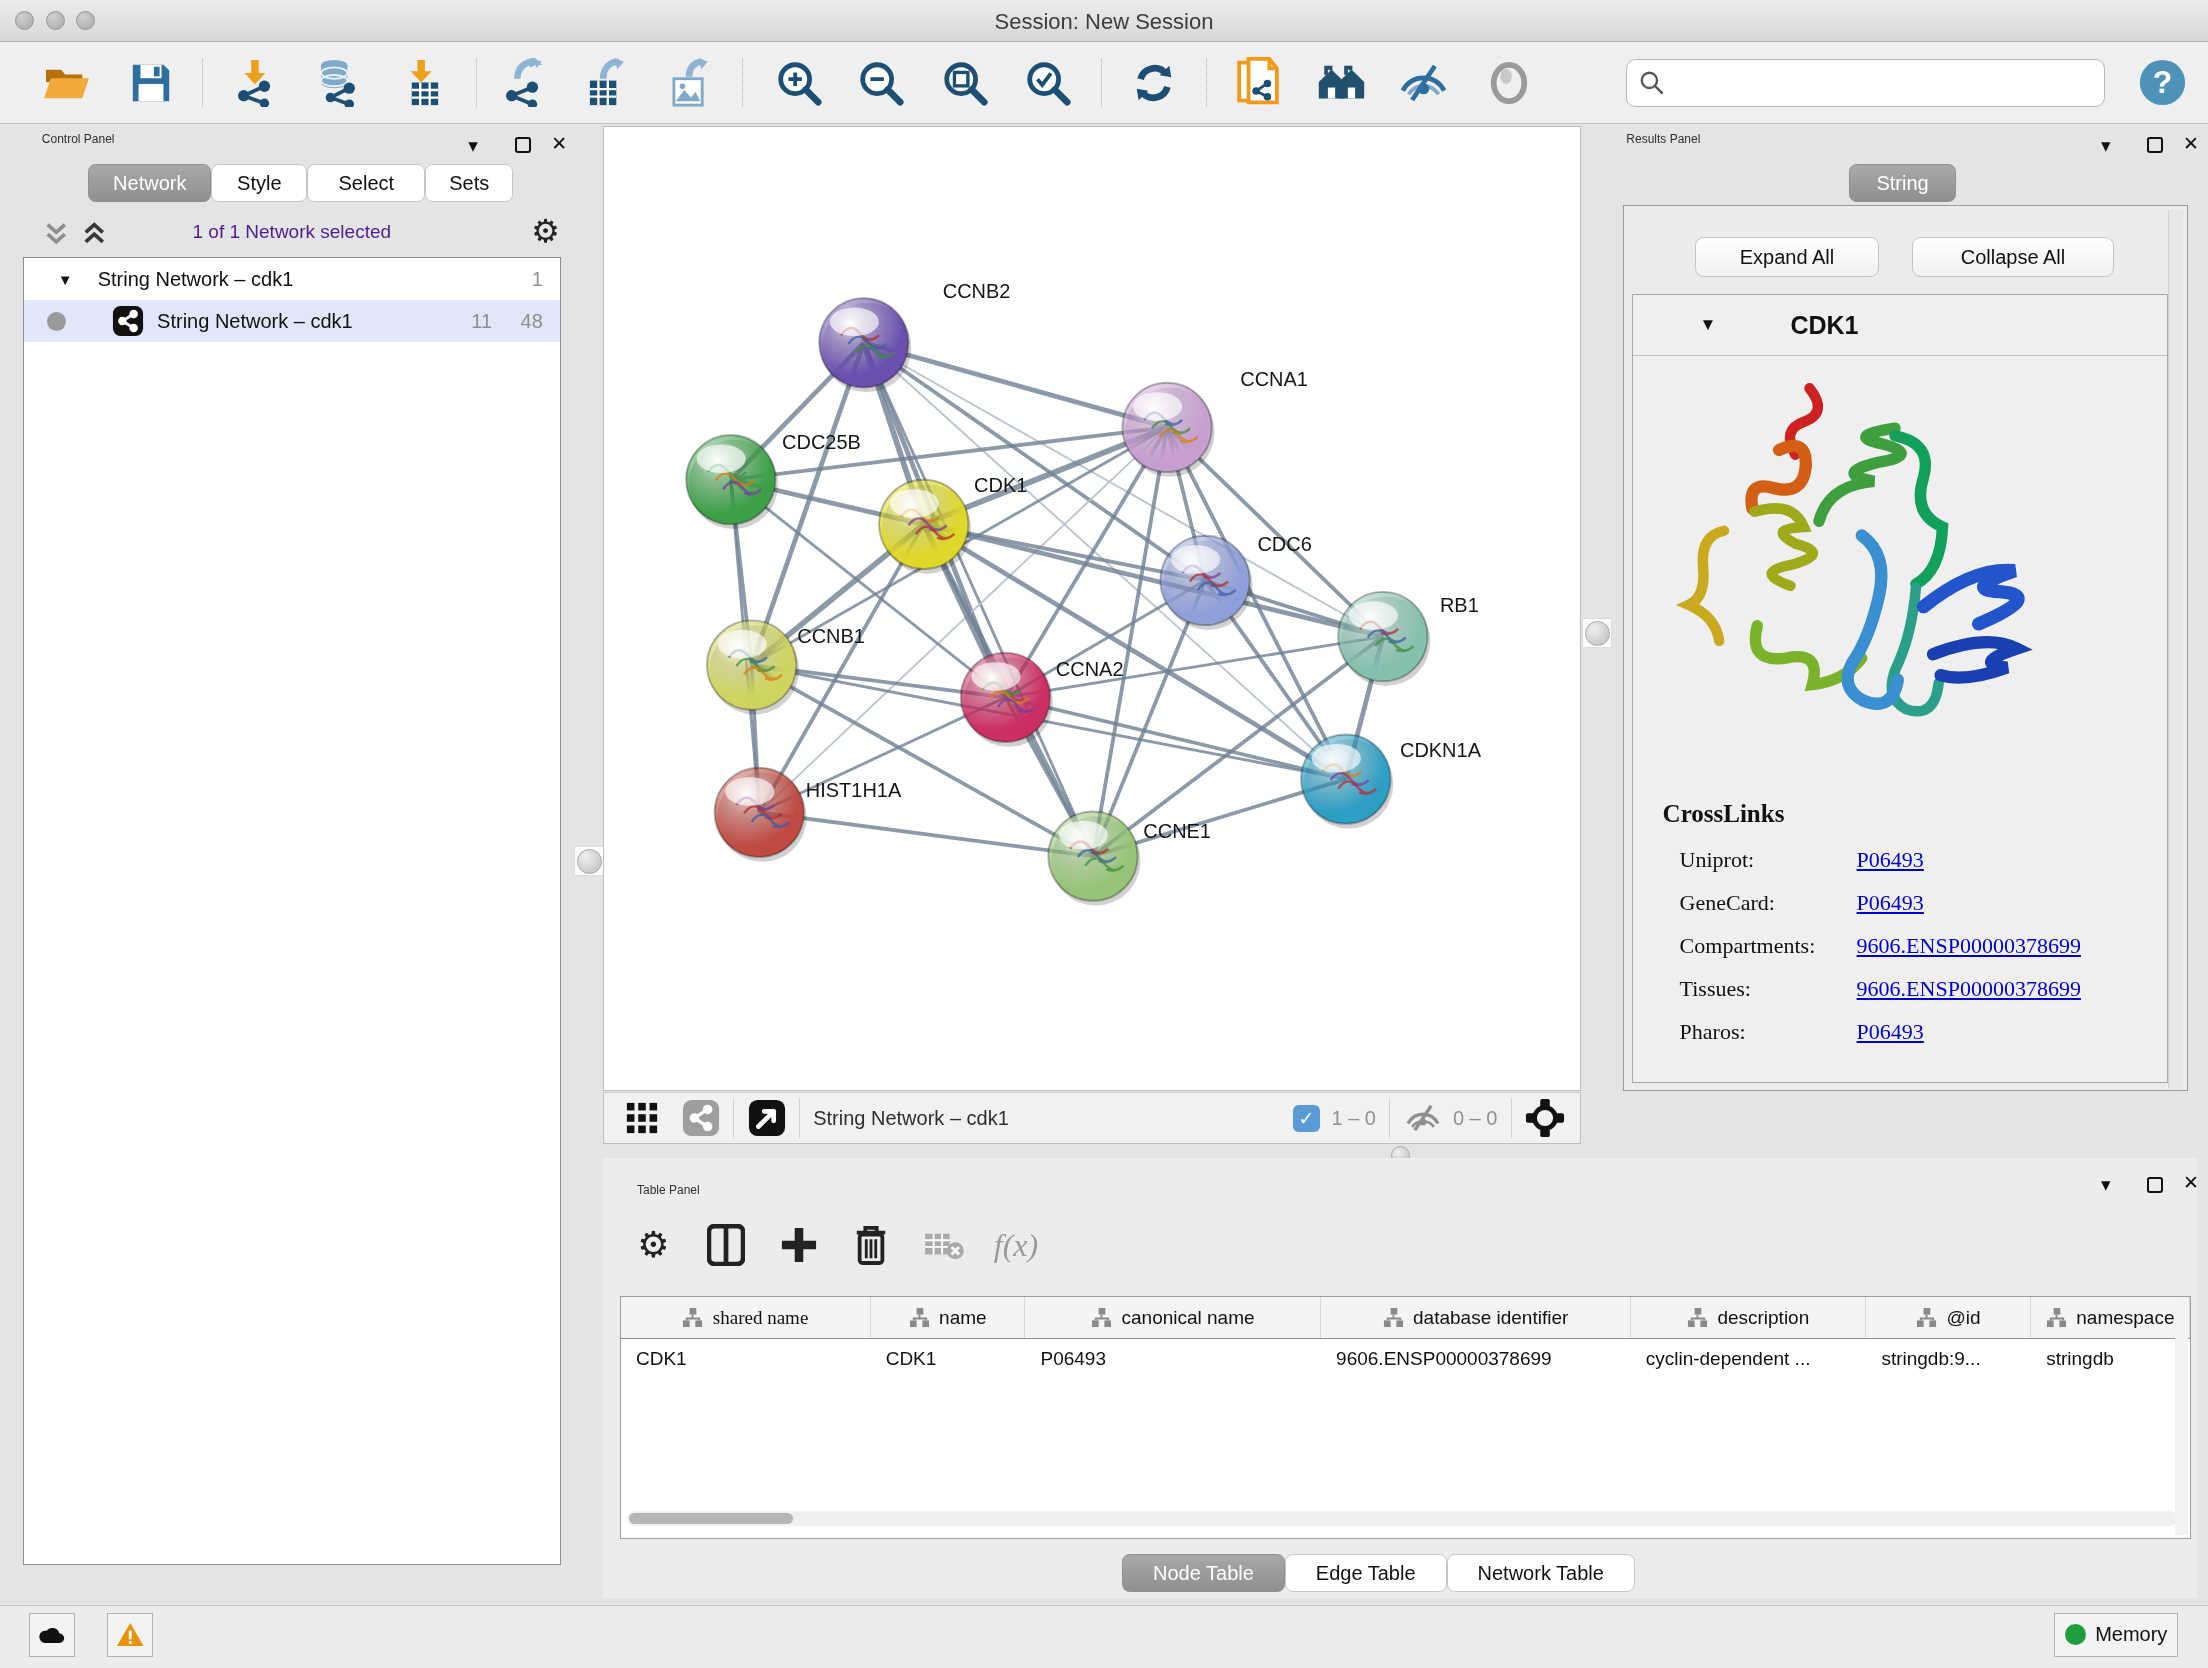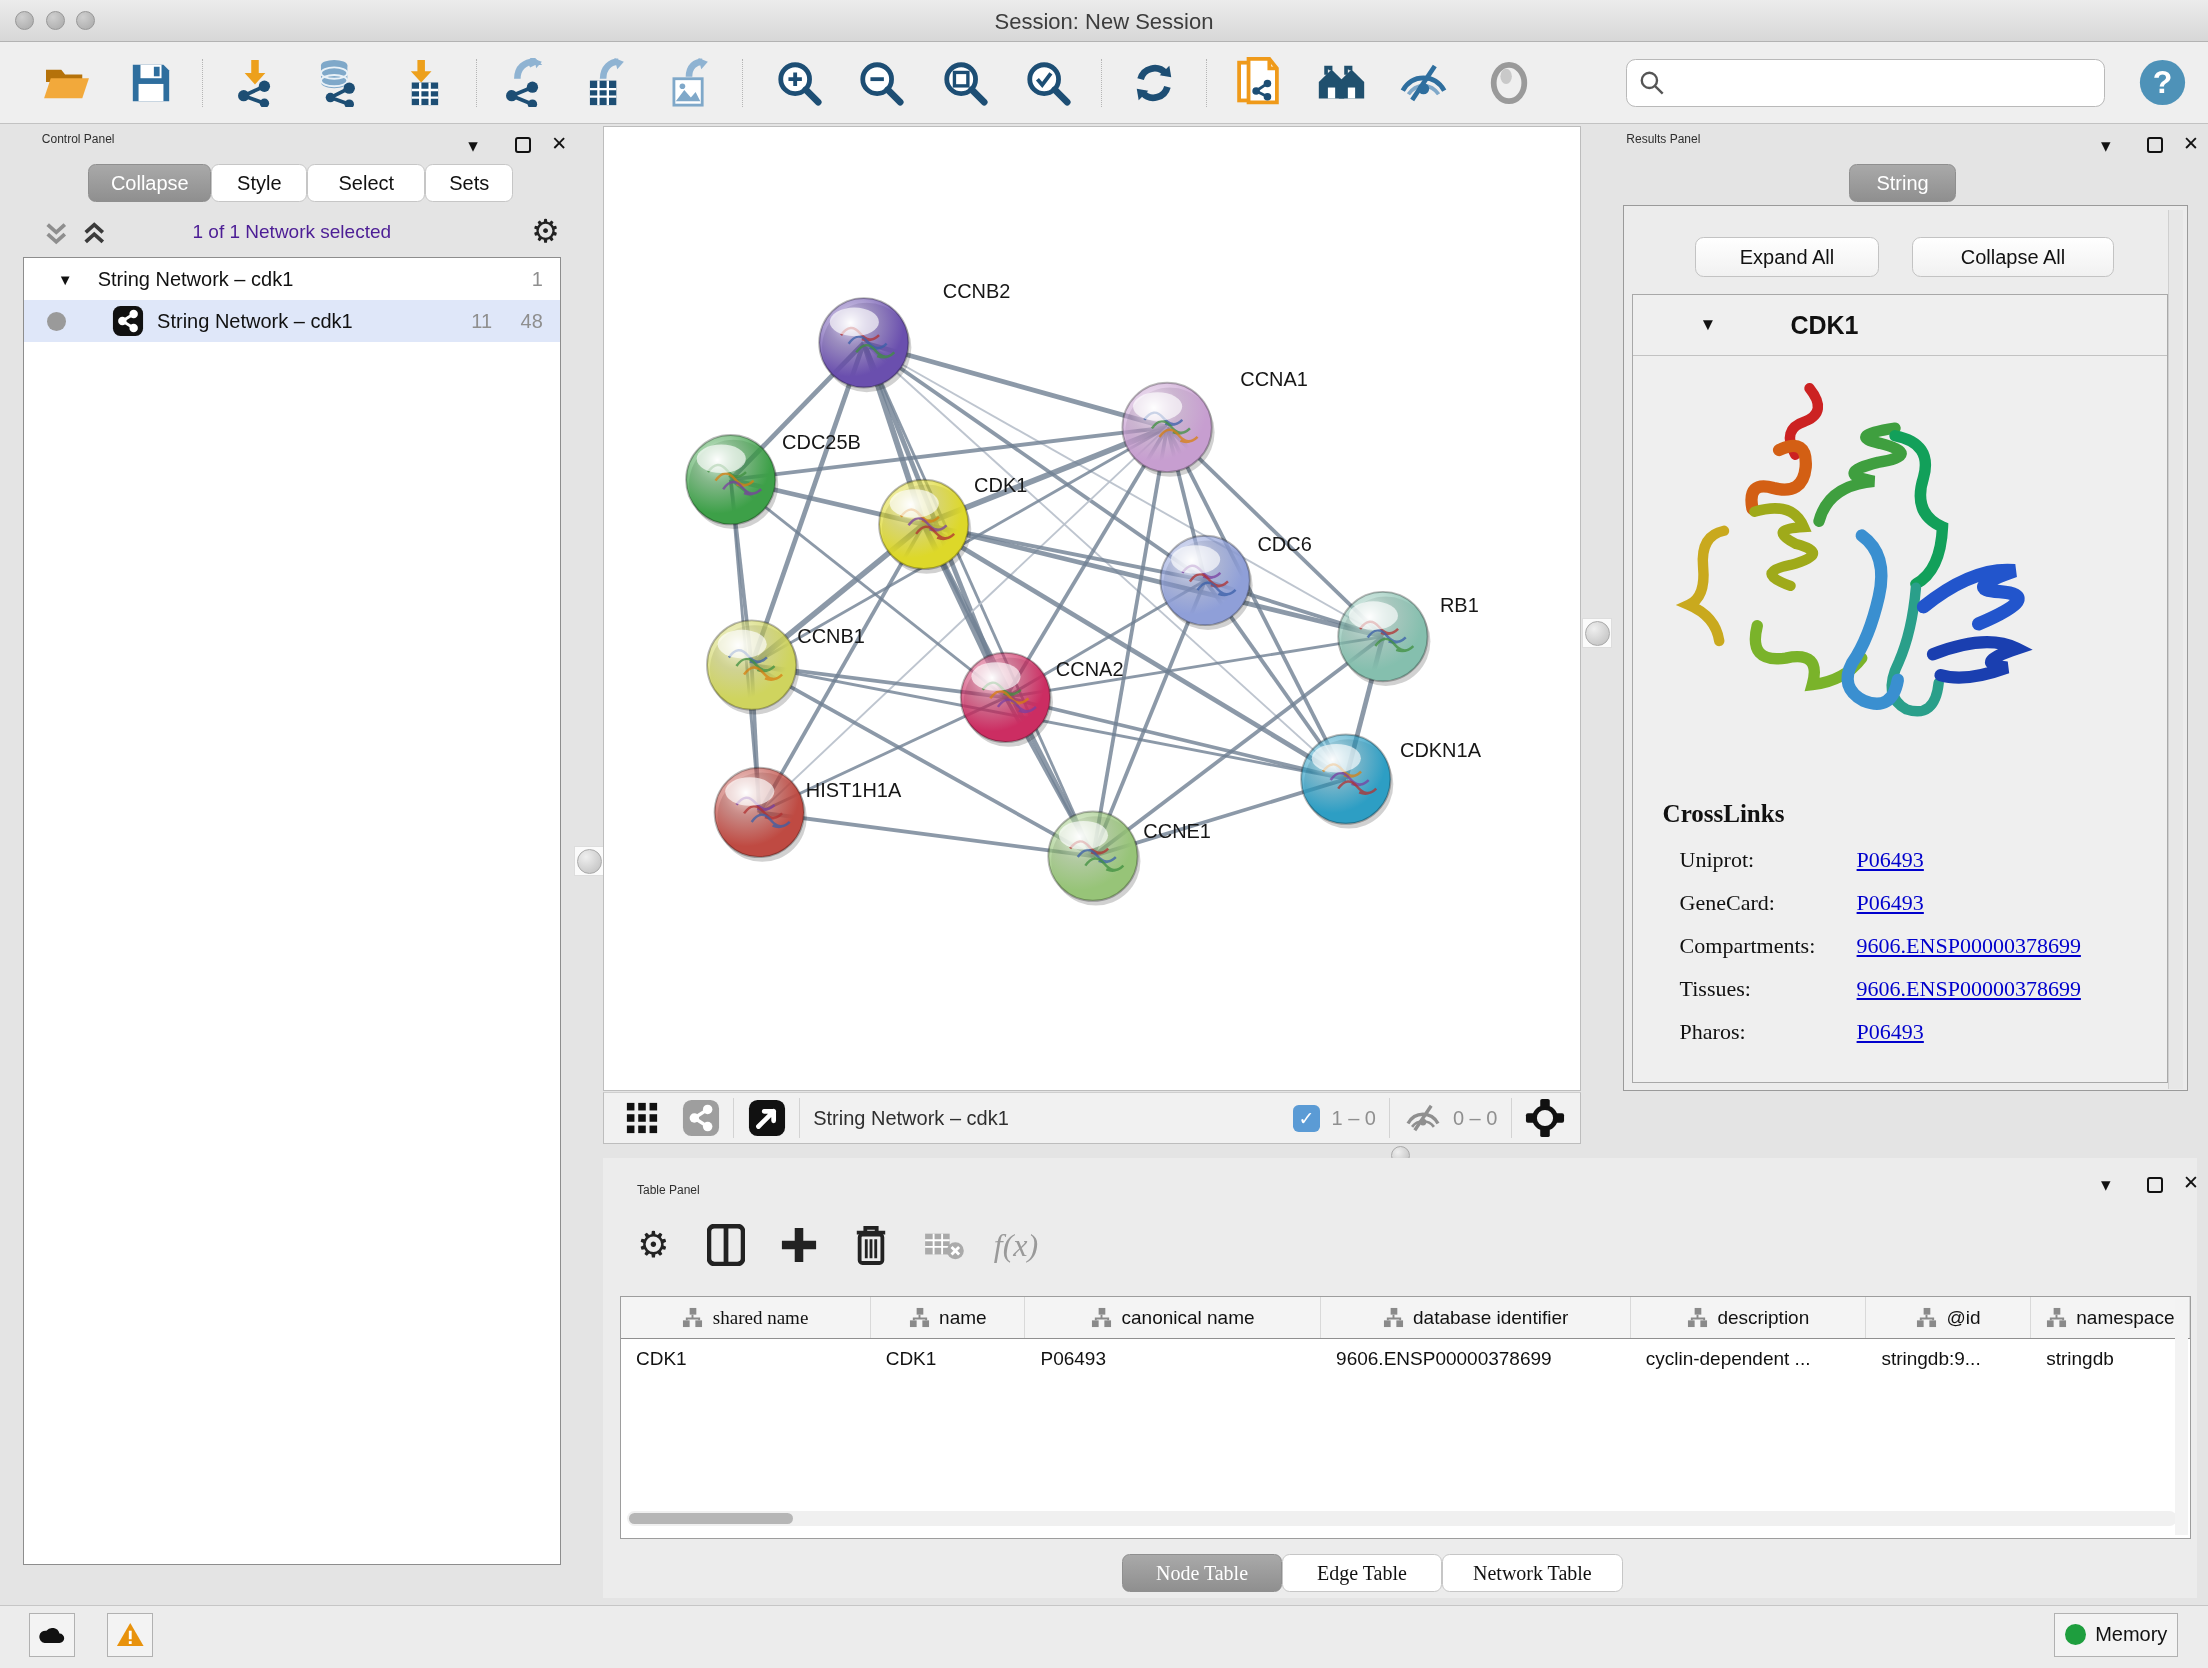--- a/index.html
+++ b/index.html
@@ -65,21 +65,21 @@
   .thead { display:flex; height:42px; background:#f4f4f4; border-bottom:1.9px solid #8f8f8f; }
   .th { display:flex; align-items:center; justify-content:center; gap:9.5px; font-size:19px; color:#111;
     border-right:1px solid #d9d9d9; }
   .trow { display:flex; height:40px; }
   .td { font-size:19px; color:#111; display:flex; align-items:center; padding-left:15px;
     white-space:nowrap; overflow:hidden; }
   .hscroll { left:5.7px; top:214px; width:1550px; height:15px; background:#f0f0f0; border-radius:7.6px; }
   .hthumb { left:1.9px; top:1.9px; width:164px; height:11.4px; background:#b6b6b6; border-radius:5.7px; }
   .vscroll { top:1.9px; right:1.9px; width:13.3px; height:236px; background:#f3f3f3; }
   .bottomtabs { display:flex; position:absolute; left:519px; top:396px; }
-  .bottomtabs .tab { border-radius:7.6px; min-width:160px; padding:0 30px;font-family:Liberation Serif, serif; }
+  .bottomtabs .tab { border-radius:7.6px; min-width:160px; padding:0 30px; }
 
   
   .statusbar { left:0; top:1605px; width:2208px; height:63px; background:#ececec; border-top:1.9px solid #c6c6c6; }
   .sbtn { top:6.7px; height:44px; background:#f3f3f3; border:1.9px solid #b1b1b1;
     display:flex; align-items:center; justify-content:center; gap:9.5px; }
 
   
   .handle { width:25px; height:25px; border-radius:50%;
     background:radial-gradient(circle at 35% 30%, #efefef, #bcbcbc); border:1px solid #a9a9a9; }
   .handle-pad { background:#fbfbfb; border:1px solid #ddd; display:flex; align-items:center; justify-content:center; }
@@ -266,21 +266,21 @@
     </div>
   </div>
 
   <div class="abs ctrlpanel">
     <span class="abs panel-title" style="left:28.5px; top:5.7px;">Control Panel</span>
     <span class="abs win-ctrl" style="left:455px; top:7.6px;">▾</span>
     <span class="abs mini-sq" style="left:502px; top:11.4px;"></span>
     <span class="abs win-ctrl" style="left:538px; top:5.7px; font-weight:bold;">✕</span>
 
     <div class="abs tab active" style="left:75px; top:38px; width:123px;">
-      <span>Collapse</span>
+      <span>Network</span>
       </div>
     <div class="abs tab" style="left:198px; top:38px; width:96px;">
       <span>Style</span>
       </div>
     <div class="abs tab" style="left:294px; top:38px; width:118px;">
       <span>Select</span>
       </div>
     <div class="abs tab" style="left:412px; top:38px; width:88px;">
       <span>Sets</span>
       </div>

